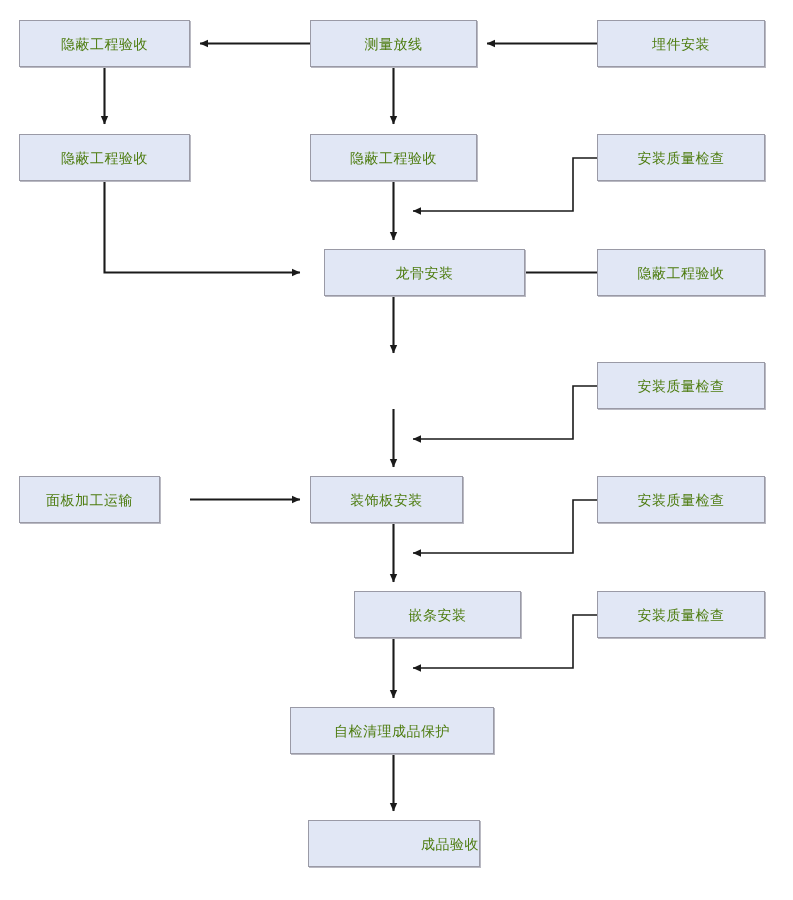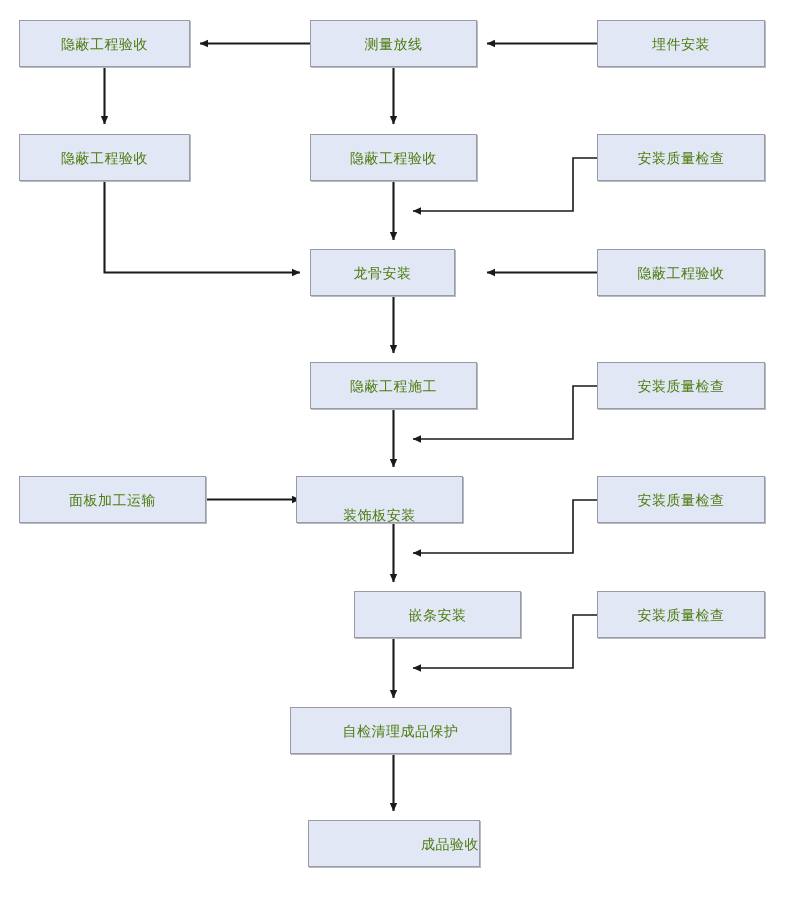--- a/index.html
+++ b/index.html
@@ -114,57 +114,54 @@
   </div>
 
   <div class="node" style="left:310px;top:134px;width:167px;height:47px;">
     <span class="node-label">隐蔽工程验收</span>
   </div>
 
   <div class="node" style="left:597px;top:134px;width:168px;height:47px;">
     <span class="node-label">安装质量检查</span>
   </div>
 
-  <div class="node" style="left:310px;top:249px;width:145px;height:47px;">
+  <div class="node" style="left:324px;top:249px;width:201px;height:47px;">
     <span class="node-label">龙骨安装</span>
   </div>
 
   <div class="node" style="left:597px;top:249px;width:168px;height:47px;">
     <span class="node-label">隐蔽工程验收</span>
   </div>
 
-  <div class="node" style="left:310px;top:362px;width:167px;height:47px;">
-    <span class="node-label">隐蔽工程施工</span>
-  </div>
 
   <div class="node" style="left:597px;top:362px;width:168px;height:47px;">
     <span class="node-label">安装质量检查</span>
   </div>
 
-  <div class="node" style="left:19px;top:476px;width:187px;height:47px;">
+  <div class="node" style="left:19px;top:476px;width:141px;height:47px;">
     <span class="node-label">面板加工运输</span>
   </div>
 
-  <div class="node" style="left:296px;top:476px;width:167px;height:47px;align-items:flex-end;">
+  <div class="node" style="left:310px;top:476px;width:153px;height:47px;">
     <span class="node-label">装饰板安装</span>
   </div>
 
   <div class="node" style="left:597px;top:476px;width:168px;height:47px;">
     <span class="node-label">安装质量检查</span>
   </div>
 
   <div class="node" style="left:310px;top:591px;width:167px;height:47px;margin-left:44px;">
     <span class="node-label">嵌条安装</span>
   </div>
 
   <div class="node" style="left:597px;top:591px;width:168px;height:47px;">
     <span class="node-label">安装质量检查</span>
   </div>
 
-  <div class="node" style="left:290px;top:707px;width:221px;height:47px;">
+  <div class="node" style="left:290px;top:707px;width:204px;height:47px;">
     <span class="node-label">自检清理成品保护</span>
   </div>
 
   <div class="node" style="left:308px;top:820px;width:172px;height:47px;justify-content:flex-end;">
     <span class="node-label">成品验收</span>
   </div>
 
 </div>
 
 </body></html>

